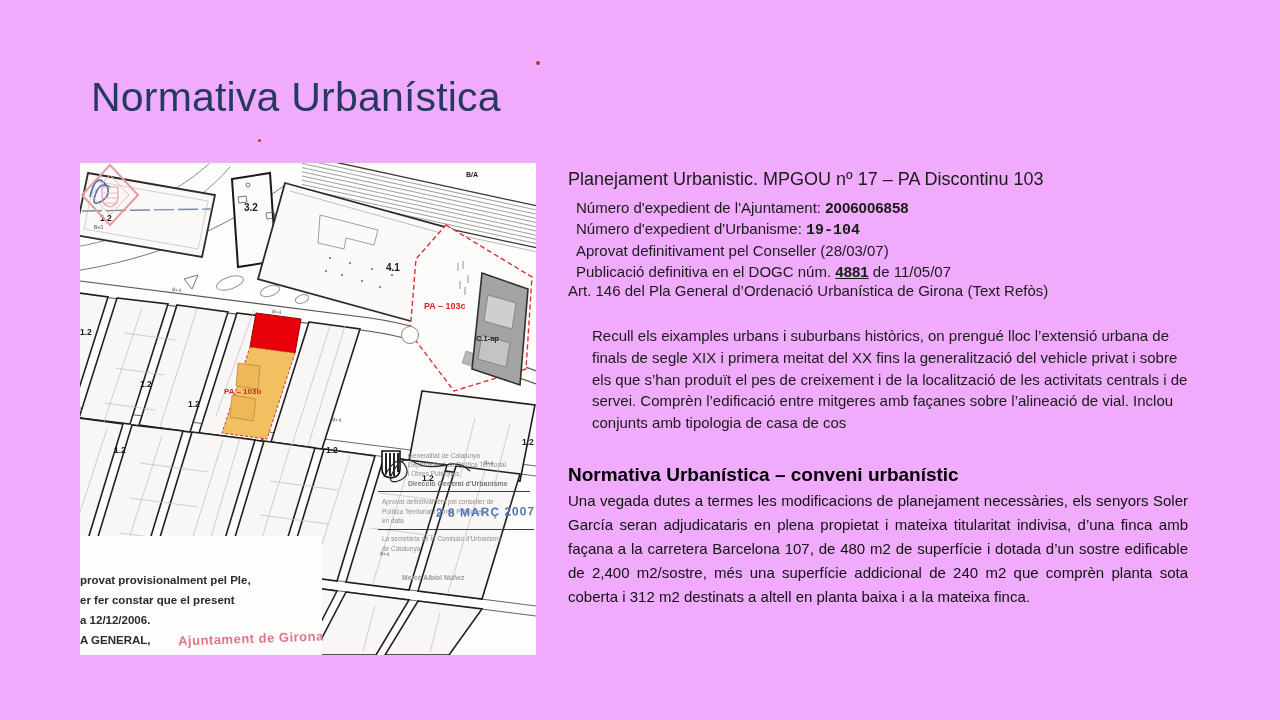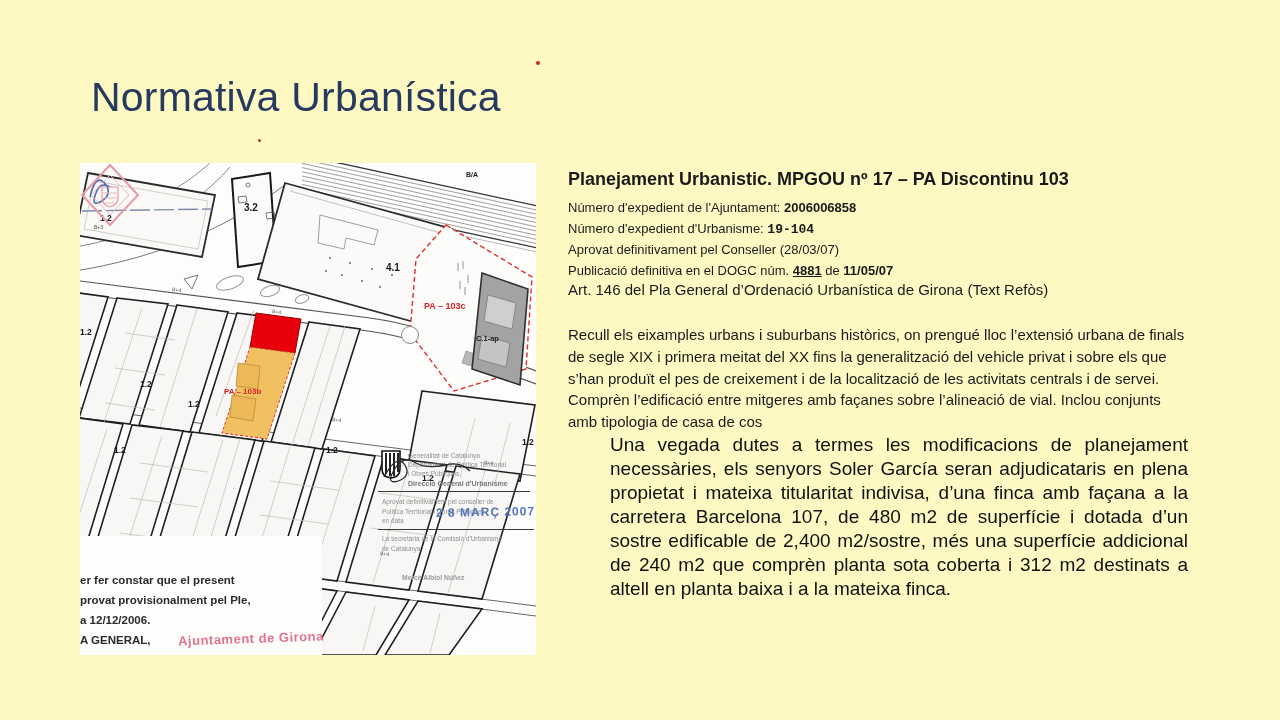--- a/index.html
+++ b/index.html
@@ -1,17 +1,17 @@
 <!DOCTYPE html>
 <html><head>
 <meta charset="utf-8">
 <style>
   html,body{margin:0;padding:0;background:#888;}
   .slide{
-    position:relative;width:1280px;height:720px;background:#fef9c3;
+    position:relative;width:1280px;height:720px;background:#f0abfc;
     overflow:hidden;font-family:"Liberation Sans",sans-serif;
   }
   
   .slide-title{
     position:absolute;left:91px;top:74px;width:560px;
     font-size:41px;line-height:1.15;font-weight:400;color:#26395f;letter-spacing:.2px;
   }
   .red-speck{position:absolute;background:#c03028;border-radius:50%;}
   .speck-a{left:536px;top:61px;width:4px;height:4px;}
   .speck-b{left:258px;top:139px;width:3px;height:3px;}
@@ -38,27 +38,27 @@
   .gen-date{
     position:absolute;left:58px;top:58px;font-size:12px;font-weight:700;color:#5374bd;
     letter-spacing:1px;transform:rotate(-1deg);white-space:nowrap;
   }
   .gen-rule2{position:absolute;left:0px;top:82px;width:156px;border-top:1.4px solid #3a3a3a;}
   .gen-secr{position:absolute;left:4px;top:87px;font-size:6.5px;line-height:9.5px;}
   .gen-sig{position:absolute;left:60px;top:92px;}
   .gen-name{position:absolute;left:24px;top:127px;font-size:6.8px;font-weight:700;color:#9a9a9a;}
   
   .content{position:absolute;left:568px;top:169px;width:620px;color:#1a1a1a;}
-  .h1{font-size:18px;font-weight:700;margin:0 0 8px 0;}
-  .detail{font-size:13px;line-height:20.5px;}
+  .h1{font-size:18px;font-weight:400;margin:0 0 8px 0;}
+  .detail{font-size:15px;line-height:20.5px;margin-left:8px;}
   .h2{font-size:19px;font-weight:700;margin:26px 0 7px 0;}
   .artline{font-size:15px;}
-  .para1{font-size:15px;line-height:21.8px;margin-top:26px;}
+  .para1{font-size:15px;line-height:21.8px;margin-top:26px;margin-left:24px;}
   .h3{font-size:19px;font-weight:700;color:#000;margin:30px 0 3px 0;}
-  .para2{font-size:19px;line-height:24px;text-align:justify;color:#111;margin-left:42px;}
+  .para2{font-size:15px;line-height:24px;text-align:justify;color:#111;}
   
   .zlab{font-family:"Liberation Sans",sans-serif;font-weight:700;fill:#1a1a1a;}
   .slab{font-family:"Liberation Sans",sans-serif;fill:#4a4a4a;}
   .rlab{font-family:"Liberation Sans",sans-serif;font-weight:700;fill:#d22;}
 </style>
 </head>
 <body>
 
 <div class="slide">
 
@@ -218,22 +218,22 @@
         <text class="slab" font-size="5" x="192" y="150" transform="rotate(7 192 150)">B+4</text>
         <text class="slab" font-size="5" x="252" y="258" transform="rotate(7 252 258)">B+4</text>
         <text class="slab" font-size="5" x="404" y="301" transform="rotate(7 404 301)">B+4</text>
         <text class="slab" font-size="5" x="300" y="392" transform="rotate(7 300 392)">B+4</text>
         <text class="rlab" font-size="9" x="344" y="146">PA – 103c</text>
         <text class="rlab" font-size="8" x="144" y="231">PA – 103b</text>
       </g>
     </svg>
 
     <div class="note-box">
+      <div class="nline">provat provisionalment pel Ple,</div>
       <div class="nline">er fer constar que el present</div>
-      <div class="nline">provat provisionalment pel Ple,</div>
       <div class="nline">a 12/12/2006.</div>
       <div class="nline">A GENERAL,</div>
     </div>
 
     <svg class="sig-blue" width="140" height="54">
       <path d="M10,34 q6,-26 16,-12 q6,9 -4,16 q-12,7 -6,-8 q4,-12 14,-6" fill="none" stroke="#4a6ab0" stroke-width="1.6"></path>
       <path d="M2,48 L132,46" stroke="#7b8aa8" stroke-width="1.4" stroke-dasharray="20 4"></path>
     </svg>
 
     <svg class="girona-stamp" width="60" height="64">
@@ -272,21 +272,22 @@
       </svg>
       <div class="gen-name">Mercè Albiol Núñez</div>
     </div>
   </div>
 
   <div class="content">
     <div class="h1">Planejament Urbanistic. MPGOU nº 17 – PA Discontinu 103</div>
     <div class="detail"><span>Número d'expedient de l'Ajuntament: </span><span style="font-weight: 700;">2006006858</span></div>
     <div class="detail"><span>Número d'expedient d'Urbanisme: </span><span style="font-weight: 700; font-family: Liberation Mono, monospace;">19-104</span></div>
     <div class="detail"><span>Aprovat definitivament pel Conseller </span><span style="font-weight: 400;">(28/03/07)</span></div>
-    <div class="detail"><span>Publicació definitiva en el DOGC núm. </span><span style="font-weight: 700; text-decoration: underline;">4881</span><span> de </span><span style="font-weight: 700;">11/05/07</span></div>
+    <div class="detail"><span>Publicació definitiva en el DOGC núm. </span><span style="font-weight: 700; text-decoration: underline;">4881</span><span> de </span><span style="font-weight: 400;">11/05/07</span></div>
 
     <div class="artline">Art. 146 del Pla General d’Ordenació Urbanística de Girona (Text Refòs)</div>
     <div class="para1">Recull els eixamples urbans i suburbans històrics, on prengué lloc l’extensió urbana de finals de segle XIX i primera meitat del XX fins la generalització del vehicle privat i sobre els que s’han produït el pes de creixement i de la localització de les activitats centrals i de servei. Comprèn l’edificació entre mitgeres amb façanes sobre l’alineació de vial. Inclou conjunts amb tipologia de casa de cos</div>
 
+    <div class="h3">Normativa Urbanística – conveni urbanístic</div>
     <div class="para2">Una vegada dutes a termes les modificacions de planejament necessàries, els senyors Soler García seran adjudicataris en plena propietat i mateixa titularitat indivisa, d’una finca amb façana a la carretera Barcelona 107, de 480 m2 de superfície i dotada d’un sostre edificable de 2,400 m2/sostre, més una superfície addicional de 240 m2 que comprèn planta sota coberta i 312 m2 destinats a altell en planta baixa i a la mateixa finca.</div>
   </div>
 
 </div>
 
 </body></html>

